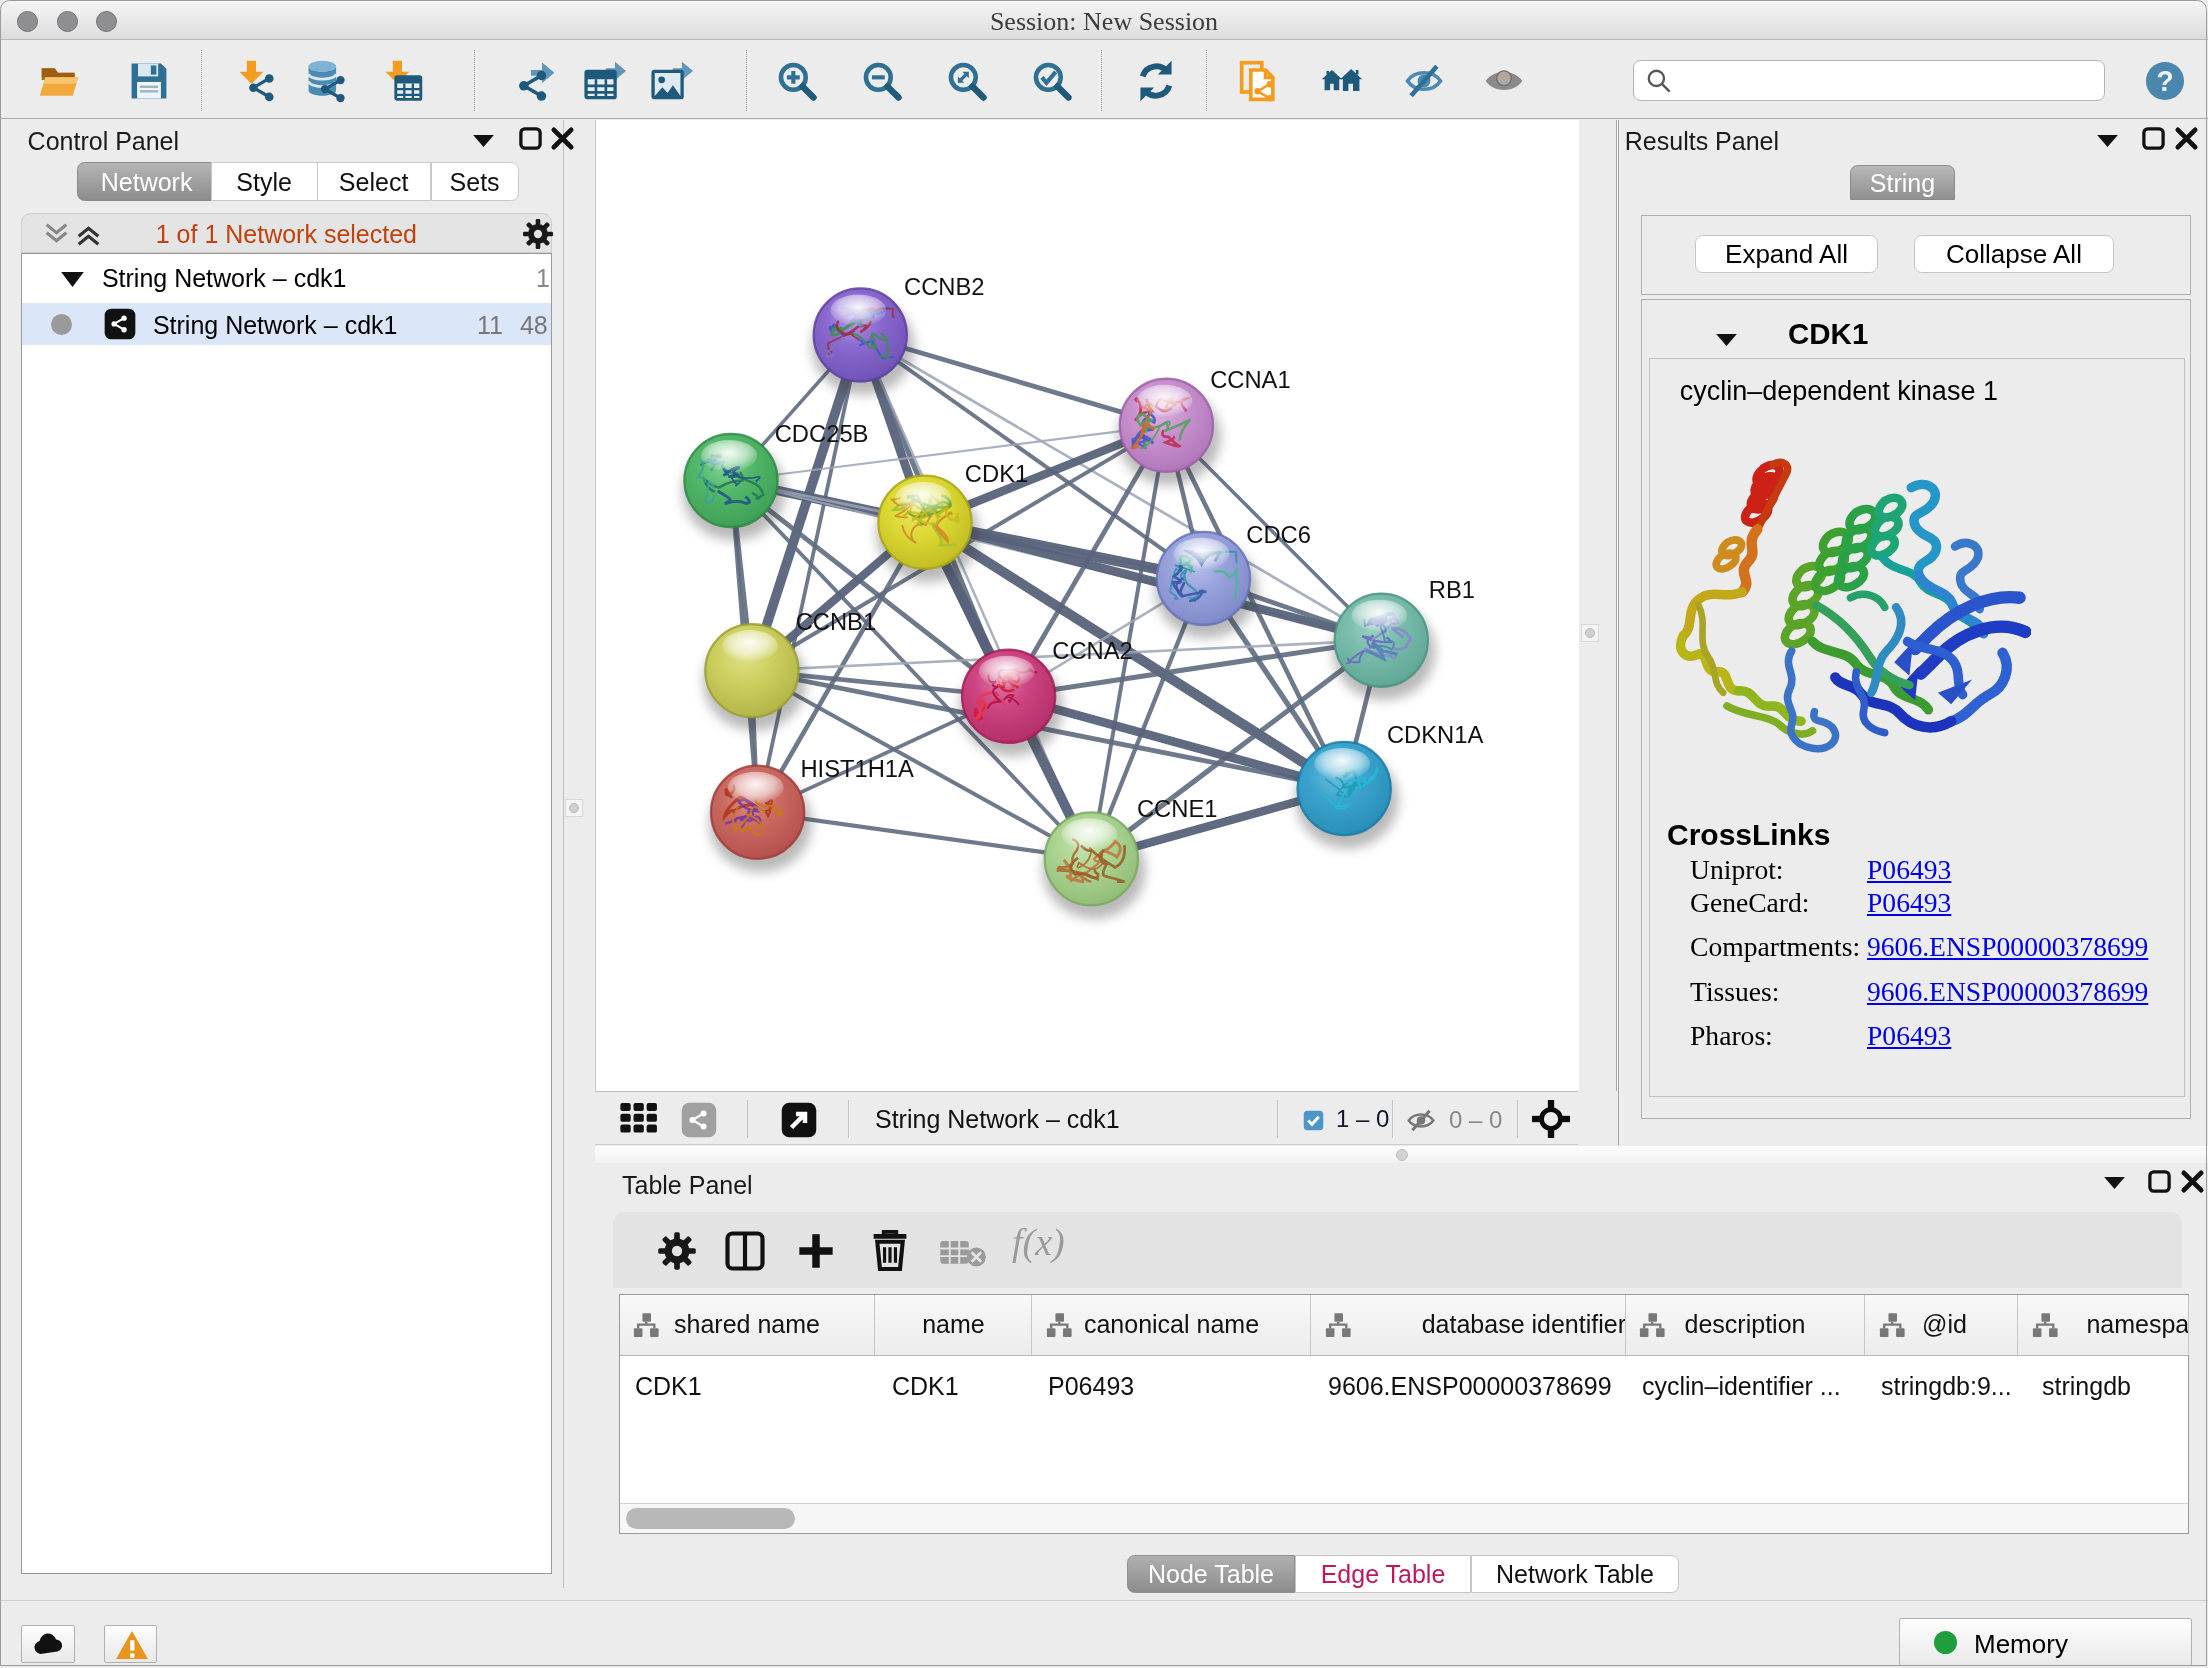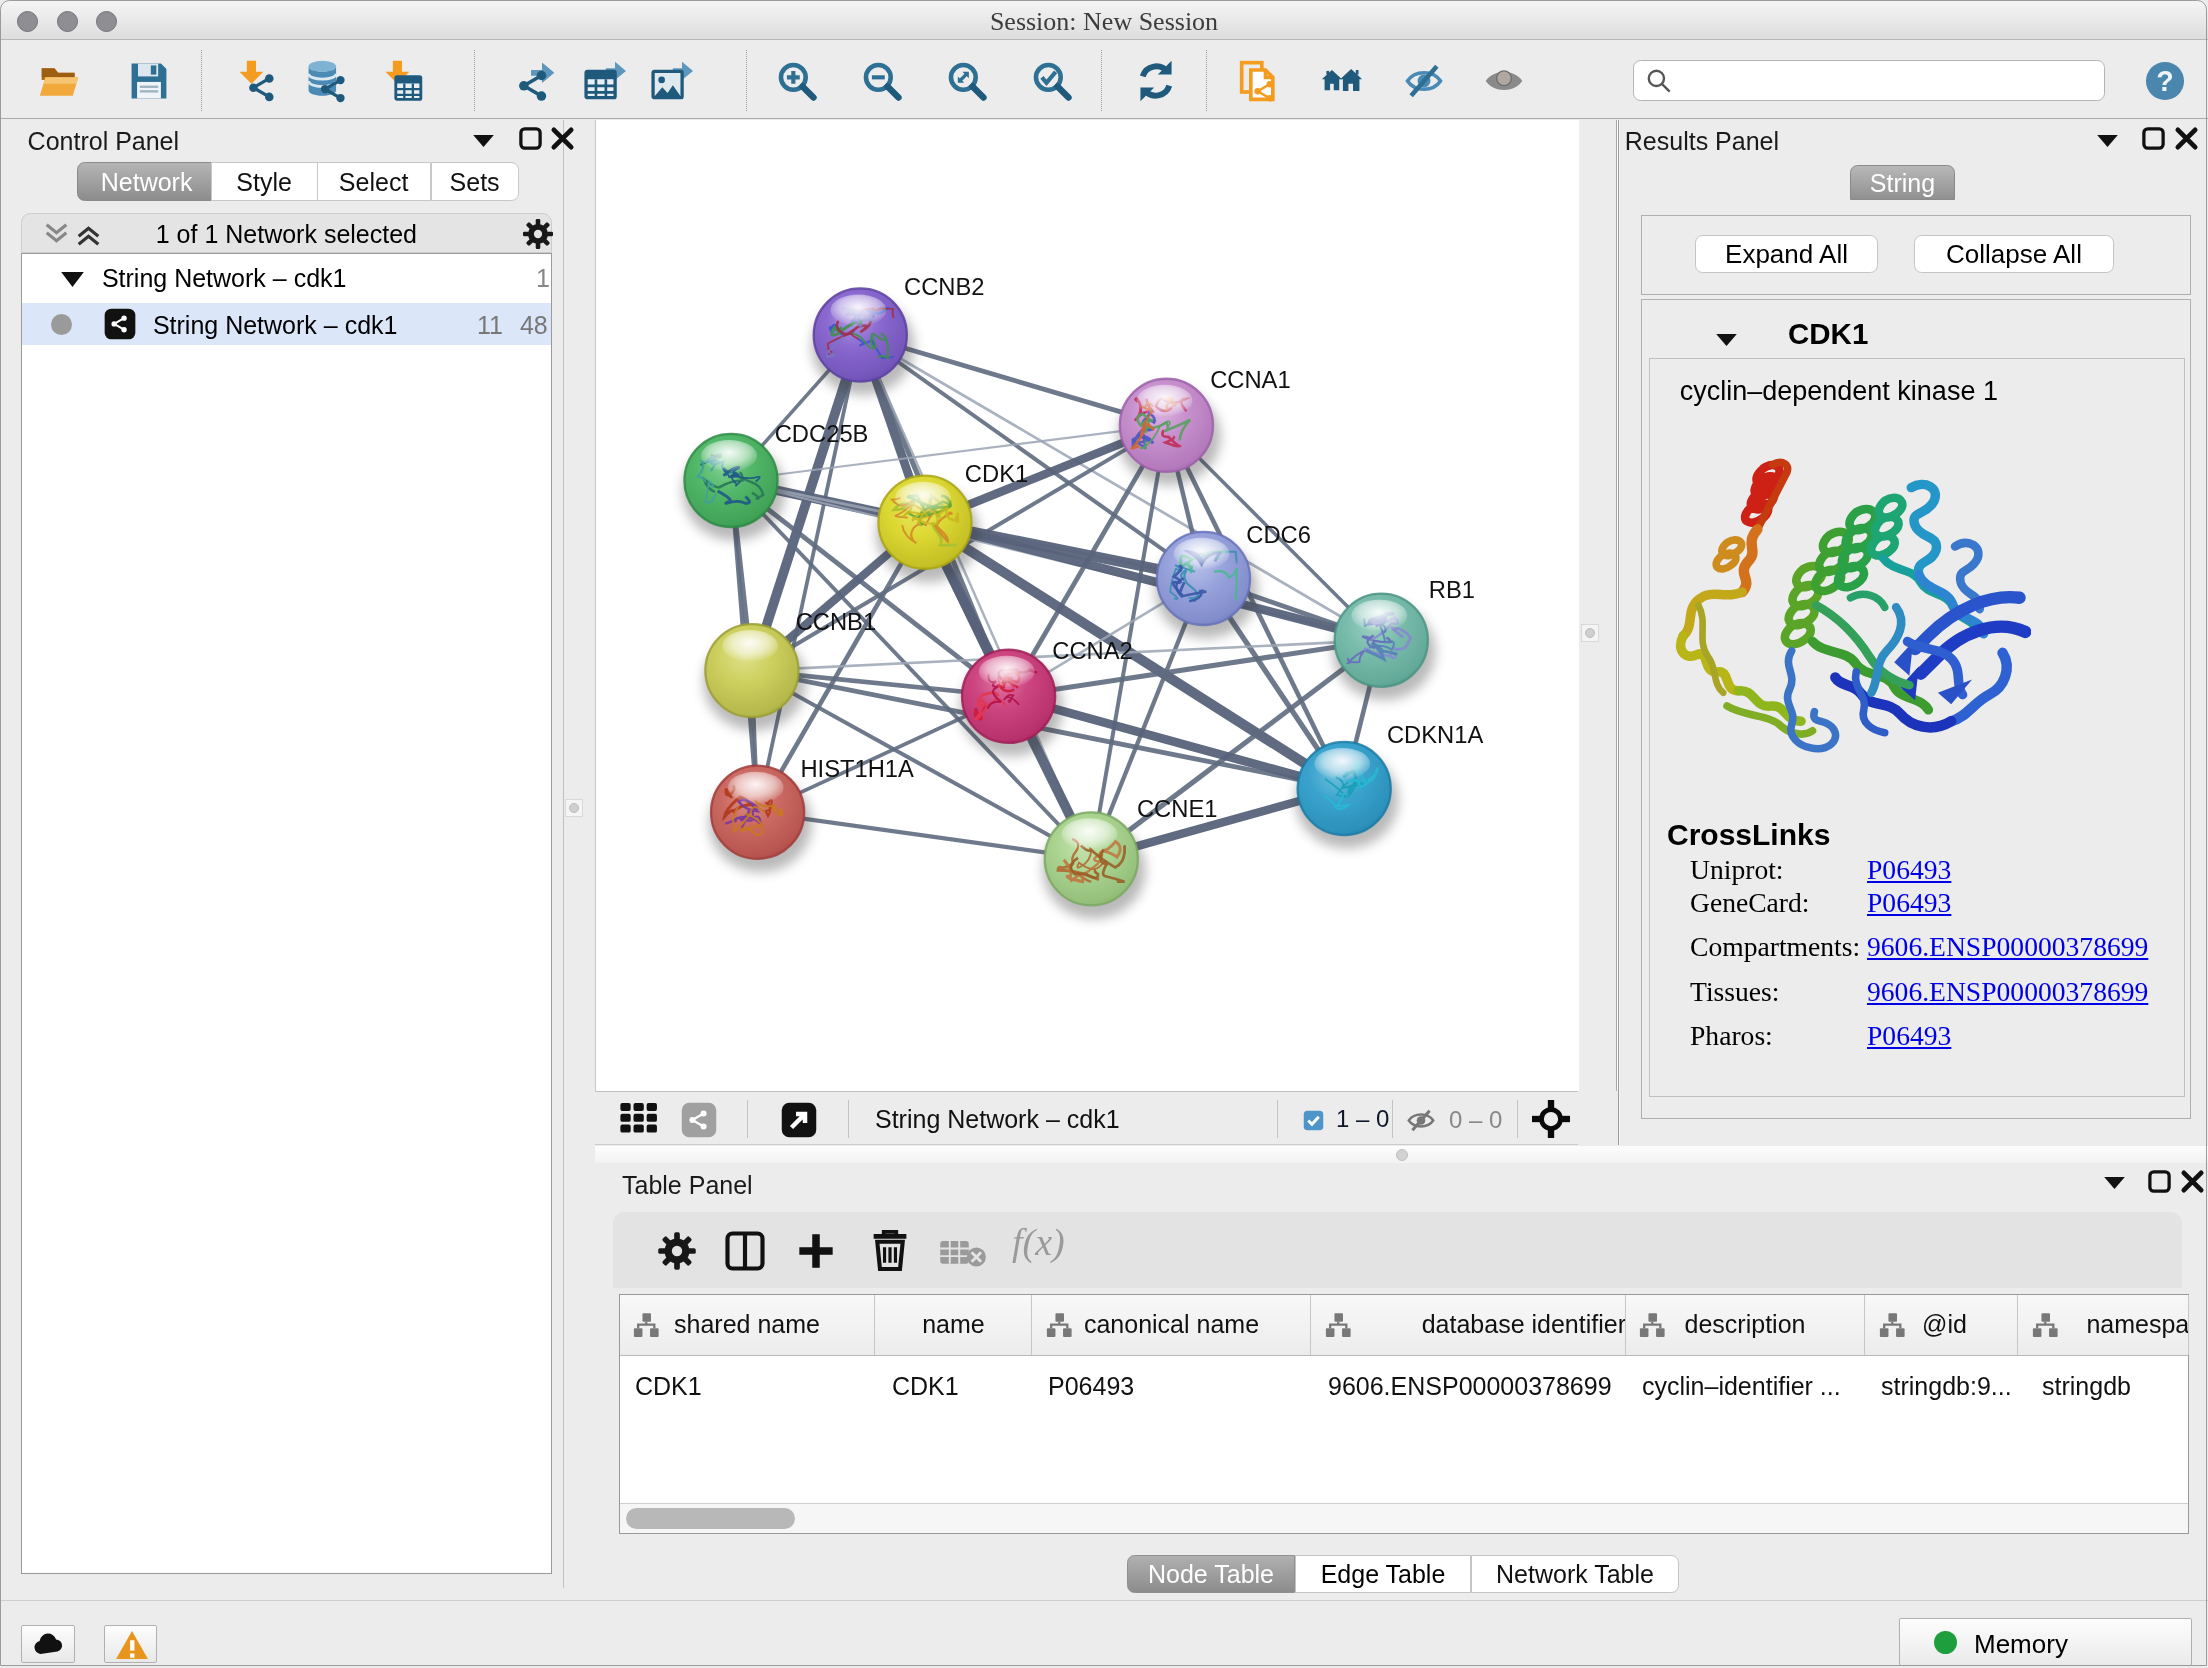--- a/index.html
+++ b/index.html
@@ -195,21 +195,21 @@
     <svg style="position:absolute;left:21px;top:7.6px" width="27" height="25" viewBox="0 0 30 28">
         <g fill="none" stroke="#888" stroke-width="3.6">
           <path d="M4 3 l11 9 11-9 M4 12 l11 9 11-9"></path>
         </g>
       </svg>
     <svg style="position:absolute;left:53px;top:7.6px" width="27" height="25" viewBox="0 0 30 28">
         <g fill="none" stroke="#333" stroke-width="3.6">
           <path d="M4 25 l11-9 11 9 M4 16 l11-9 11 9"></path>
         </g>
       </svg>
-    <div style="position:absolute;width:100%;text-align:center;top:5.7px;font-size:25px;color:#000000">1 of 1 Network selected</div>
+    <div style="position:absolute;width:100%;text-align:center;top:5.7px;font-size:25px;color:#c2410c">1 of 1 Network selected</div>
     <svg style="position:absolute;left:500px;top:3.8px" width="32" height="32" viewBox="0 0 48 48">
         <g fill="#181818">
           <circle cx="24" cy="24" r="15"></circle>
           <rect x="20.6" y="1.5" width="6.8" height="10" rx="2" transform="rotate(0 24 24)"></rect>
           <rect x="20.6" y="1.5" width="6.8" height="10" rx="2" transform="rotate(45 24 24)"></rect>
           <rect x="20.6" y="1.5" width="6.8" height="10" rx="2" transform="rotate(90 24 24)"></rect>
           <rect x="20.6" y="1.5" width="6.8" height="10" rx="2" transform="rotate(135 24 24)"></rect>
           <rect x="20.6" y="1.5" width="6.8" height="10" rx="2" transform="rotate(180 24 24)"></rect>
           <rect x="20.6" y="1.5" width="6.8" height="10" rx="2" transform="rotate(225 24 24)"></rect>
           <rect x="20.6" y="1.5" width="6.8" height="10" rx="2" transform="rotate(270 24 24)"></rect>
@@ -778,21 +778,21 @@
 
   <div class="abs" style="left:24px;top:131px;width:1570px;height:240px;background:#fff;border:1px solid #9a9a9a">
     <div class="abs" style="left:0;top:0;width:1568px;height:61px;background:linear-gradient(#f8f8f8,#ececec);border-bottom:1px solid #b8b8b8"></div>
   </div>
 
   <div class="abs" style="left:25px;top:340px;width:1568px;height:29.5px;background:#f6f6f6;border-top:1px solid #d0d0d0">
     <span style="position:absolute;left:5.7px;top:3.8px;width:169px;height:21px;background:#b8b8b8;border-radius:10.5px"></span>
   </div>
 
   <div class="abs" style="left:532px;top:392px;width:168px;height:38px;background:linear-gradient(#b0b0b0,#8c8c8c);border:1px solid #909090;border-radius:7.6px 0 0 7.6px;color:#fff;font-size:25px;text-align:center;line-height:37px">Node Table</div>
-  <div class="abs" style="left:700px;top:392px;width:176px;height:38px;background:#fff;border:1px solid #c4c4c4;color:#000000;font-size:25px;text-align:center;line-height:37px">Edge Table</div>
+  <div class="abs" style="left:700px;top:392px;width:176px;height:38px;background:#fff;border:1px solid #c4c4c4;color:#be185d;font-size:25px;text-align:center;line-height:37px">Edge Table</div>
   <div class="abs" style="left:876px;top:392px;width:208px;height:38px;background:#fff;border:1px solid #c4c4c4;border-radius:0 7.6px 7.6px 0;color:#111;font-size:25px;text-align:center;line-height:37px">Network Table</div>
 </div>
 
 <div style="position:absolute;left:619px;top:1295px;width:256px;height:60px;border-right:1px solid #c6c6c6;overflow:hidden">
     <svg style="position:absolute;left:13.3px;top:17px" width="28.5" height="27" viewBox="0 0 30 28">
       <g fill="#787878">
         <rect x="11" y="1" width="9" height="9" rx="1"></rect>
         <rect x="2" y="17" width="9" height="9" rx="1"></rect>
         <rect x="19" y="17" width="9" height="9" rx="1"></rect>
         <path d="M15 10 v3 M6.5 17 v-4 h17 v4" stroke="#787878" stroke-width="2.4" fill="none"></path>

